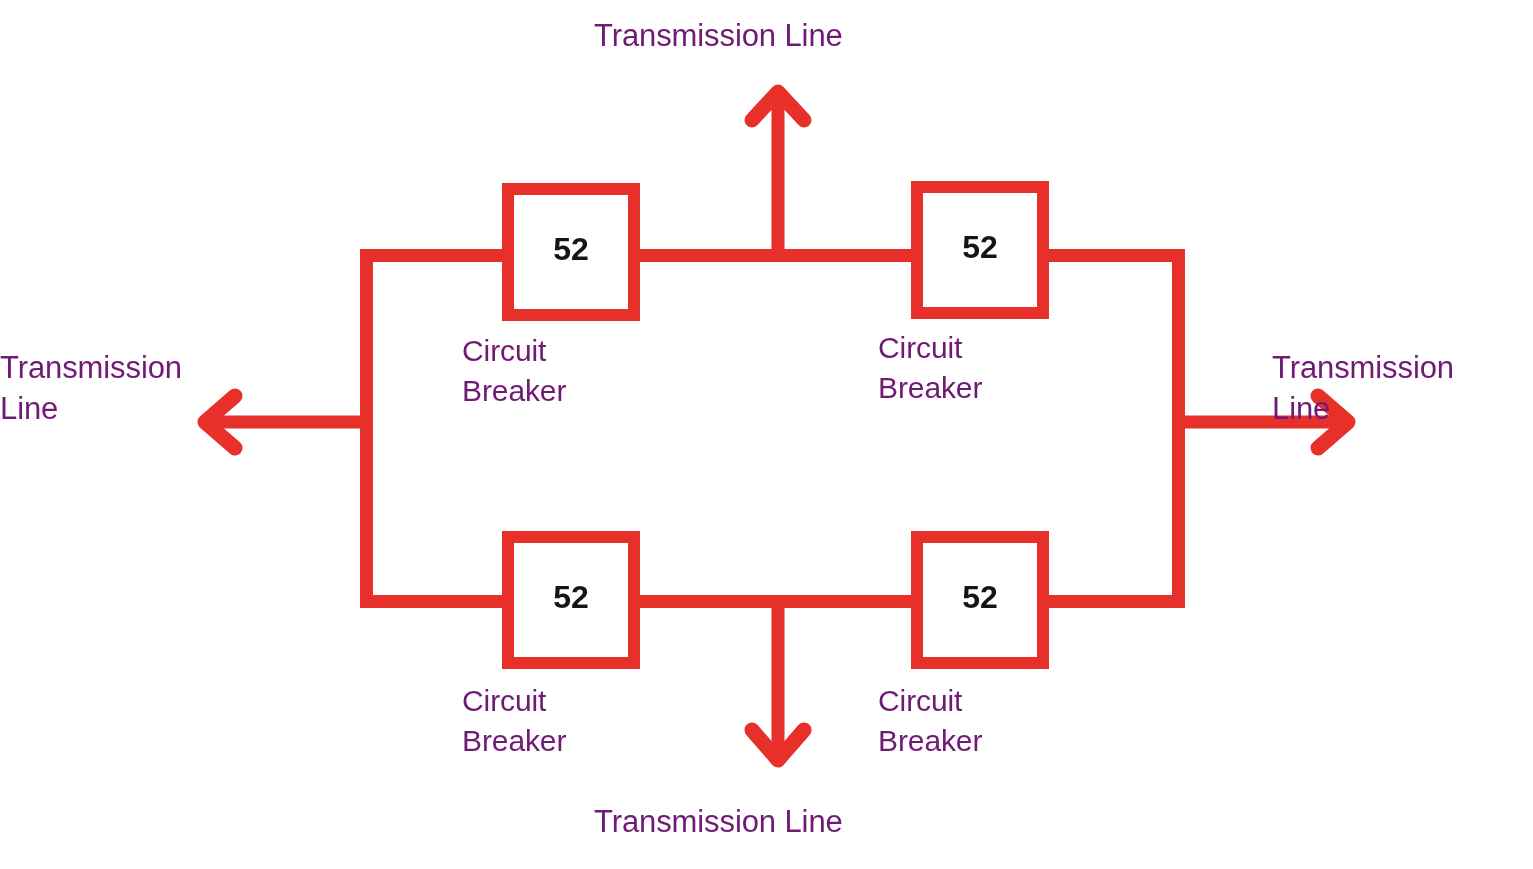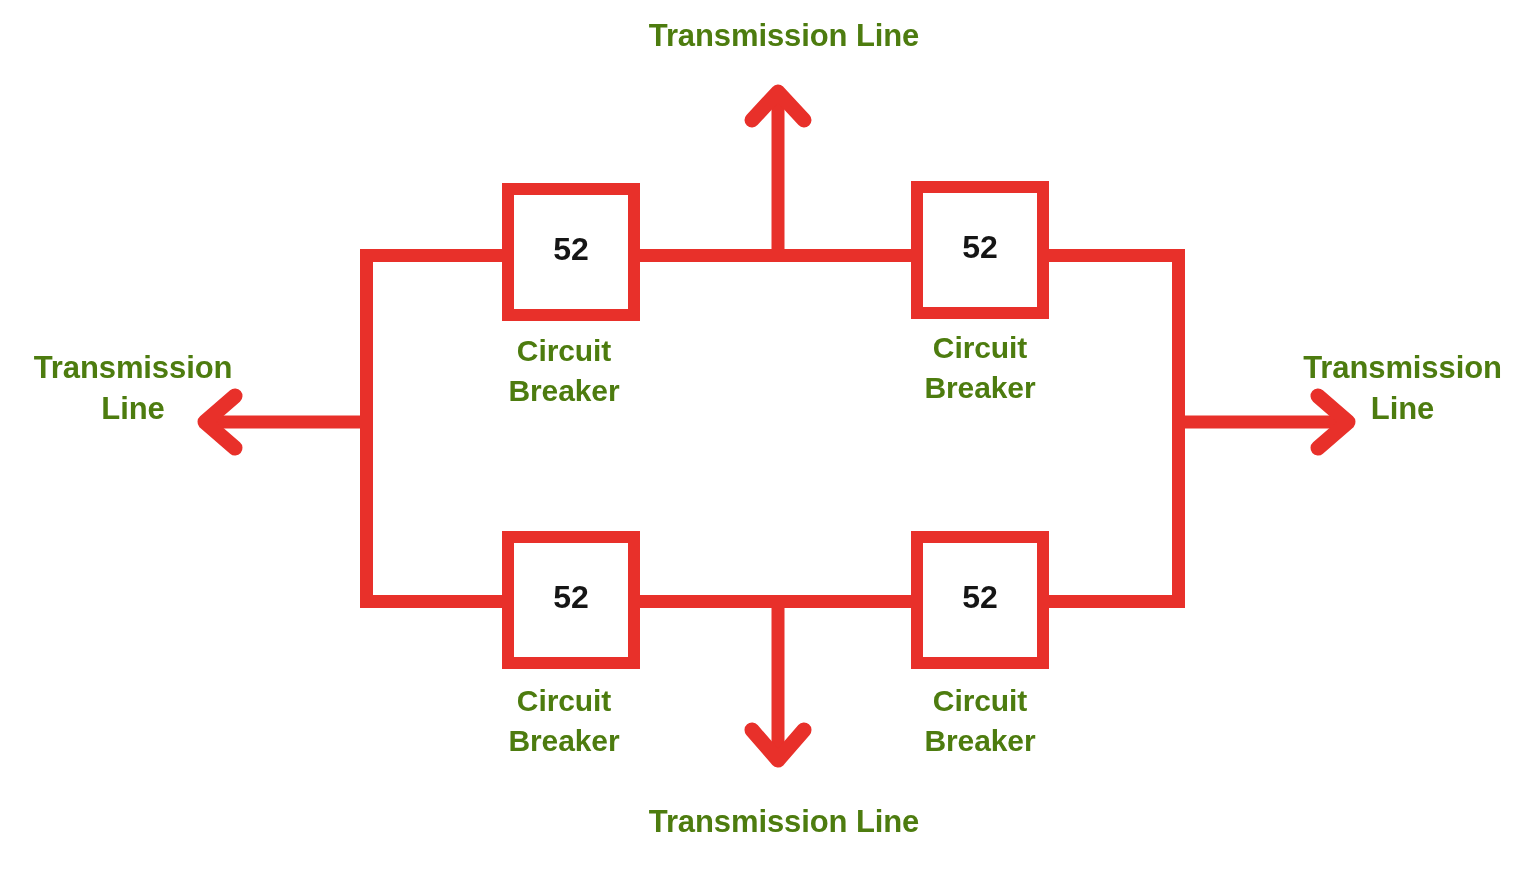--- a/index.html
+++ b/index.html
@@ -56,25 +56,24 @@
     font-family: "Liberation Sans", "DejaVu Sans", sans-serif;
     font-weight: bold;
     font-size: 32px;
     fill: #151515;
     text-anchor: middle;
     dominant-baseline: middle;
   }
   .caption-text {
     position: absolute;
     font-family: "Liberation Sans", "DejaVu Sans", sans-serif;
-    font-weight: bold;
+    font-weight: normal;
     font-size: 30px;
     line-height: 1.32;
-    color: #4d7c0f;
-    text-align: center;
+    color: #701a75;
     white-space: pre-line;
     letter-spacing: -0.1px;
   }
   .tl-label {
     font-size: 31px;
   }
   #label-tl-top   { left: 594px; top: 16px;  width: 380px; }
   #label-tl-left  { left: 0px;   top: 348px; width: 266px; }
   #label-tl-right { left: 1272px; top: 348px; width: 261px; }
   #label-tl-bottom{ left: 594px; top: 802px; width: 380px; }

